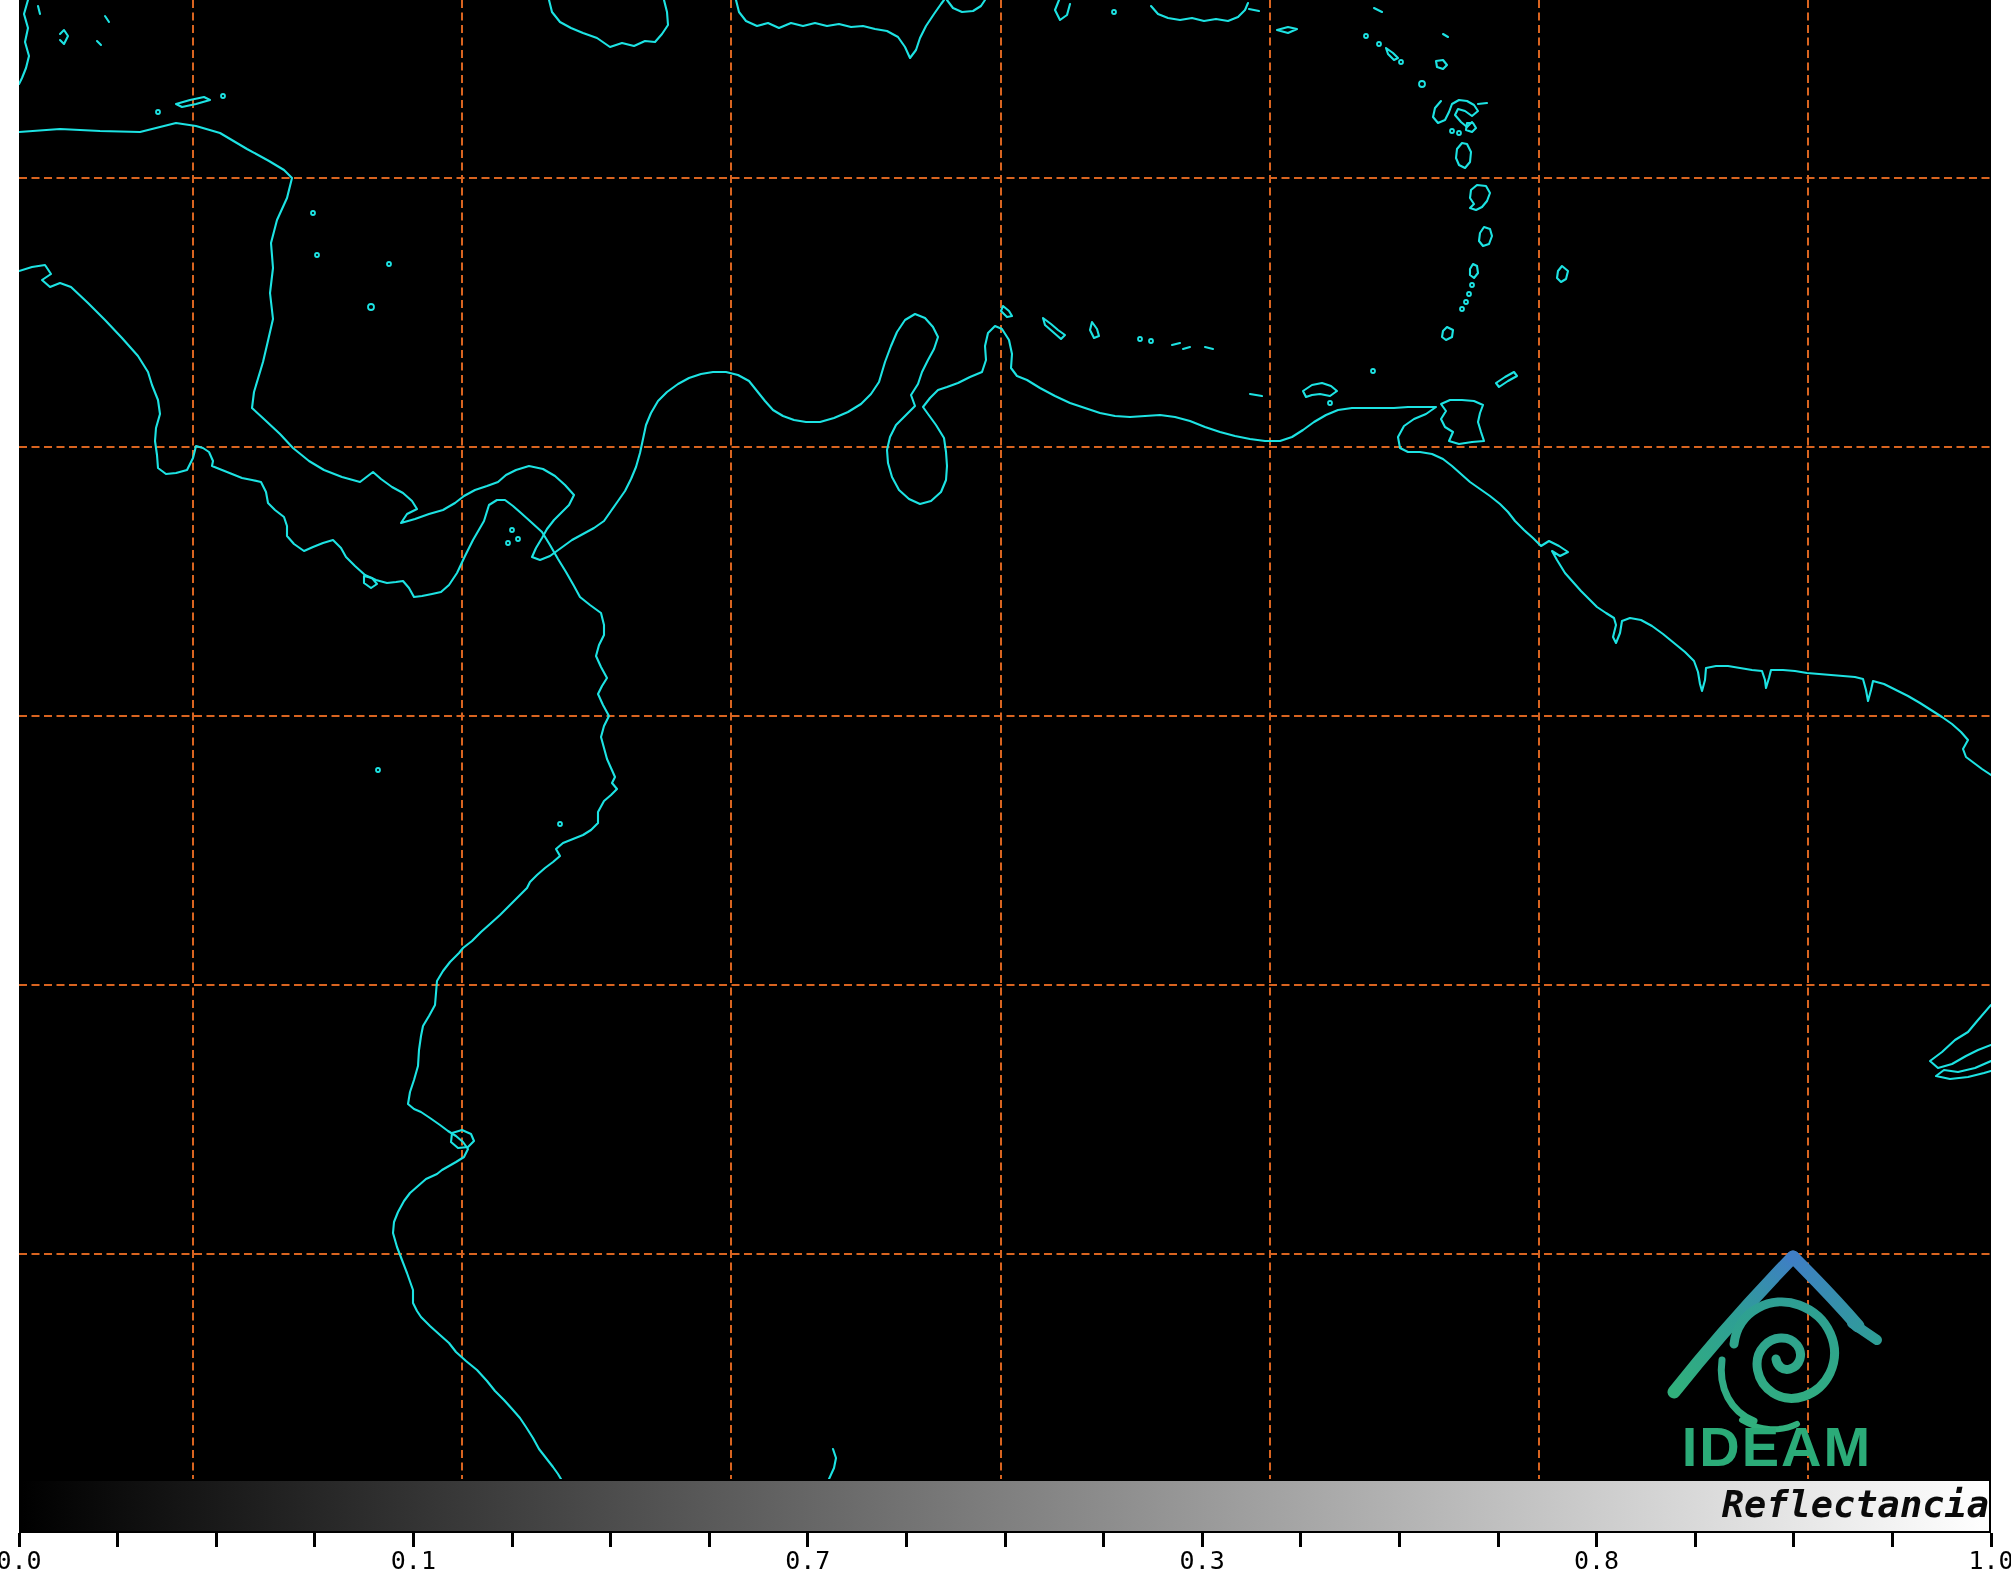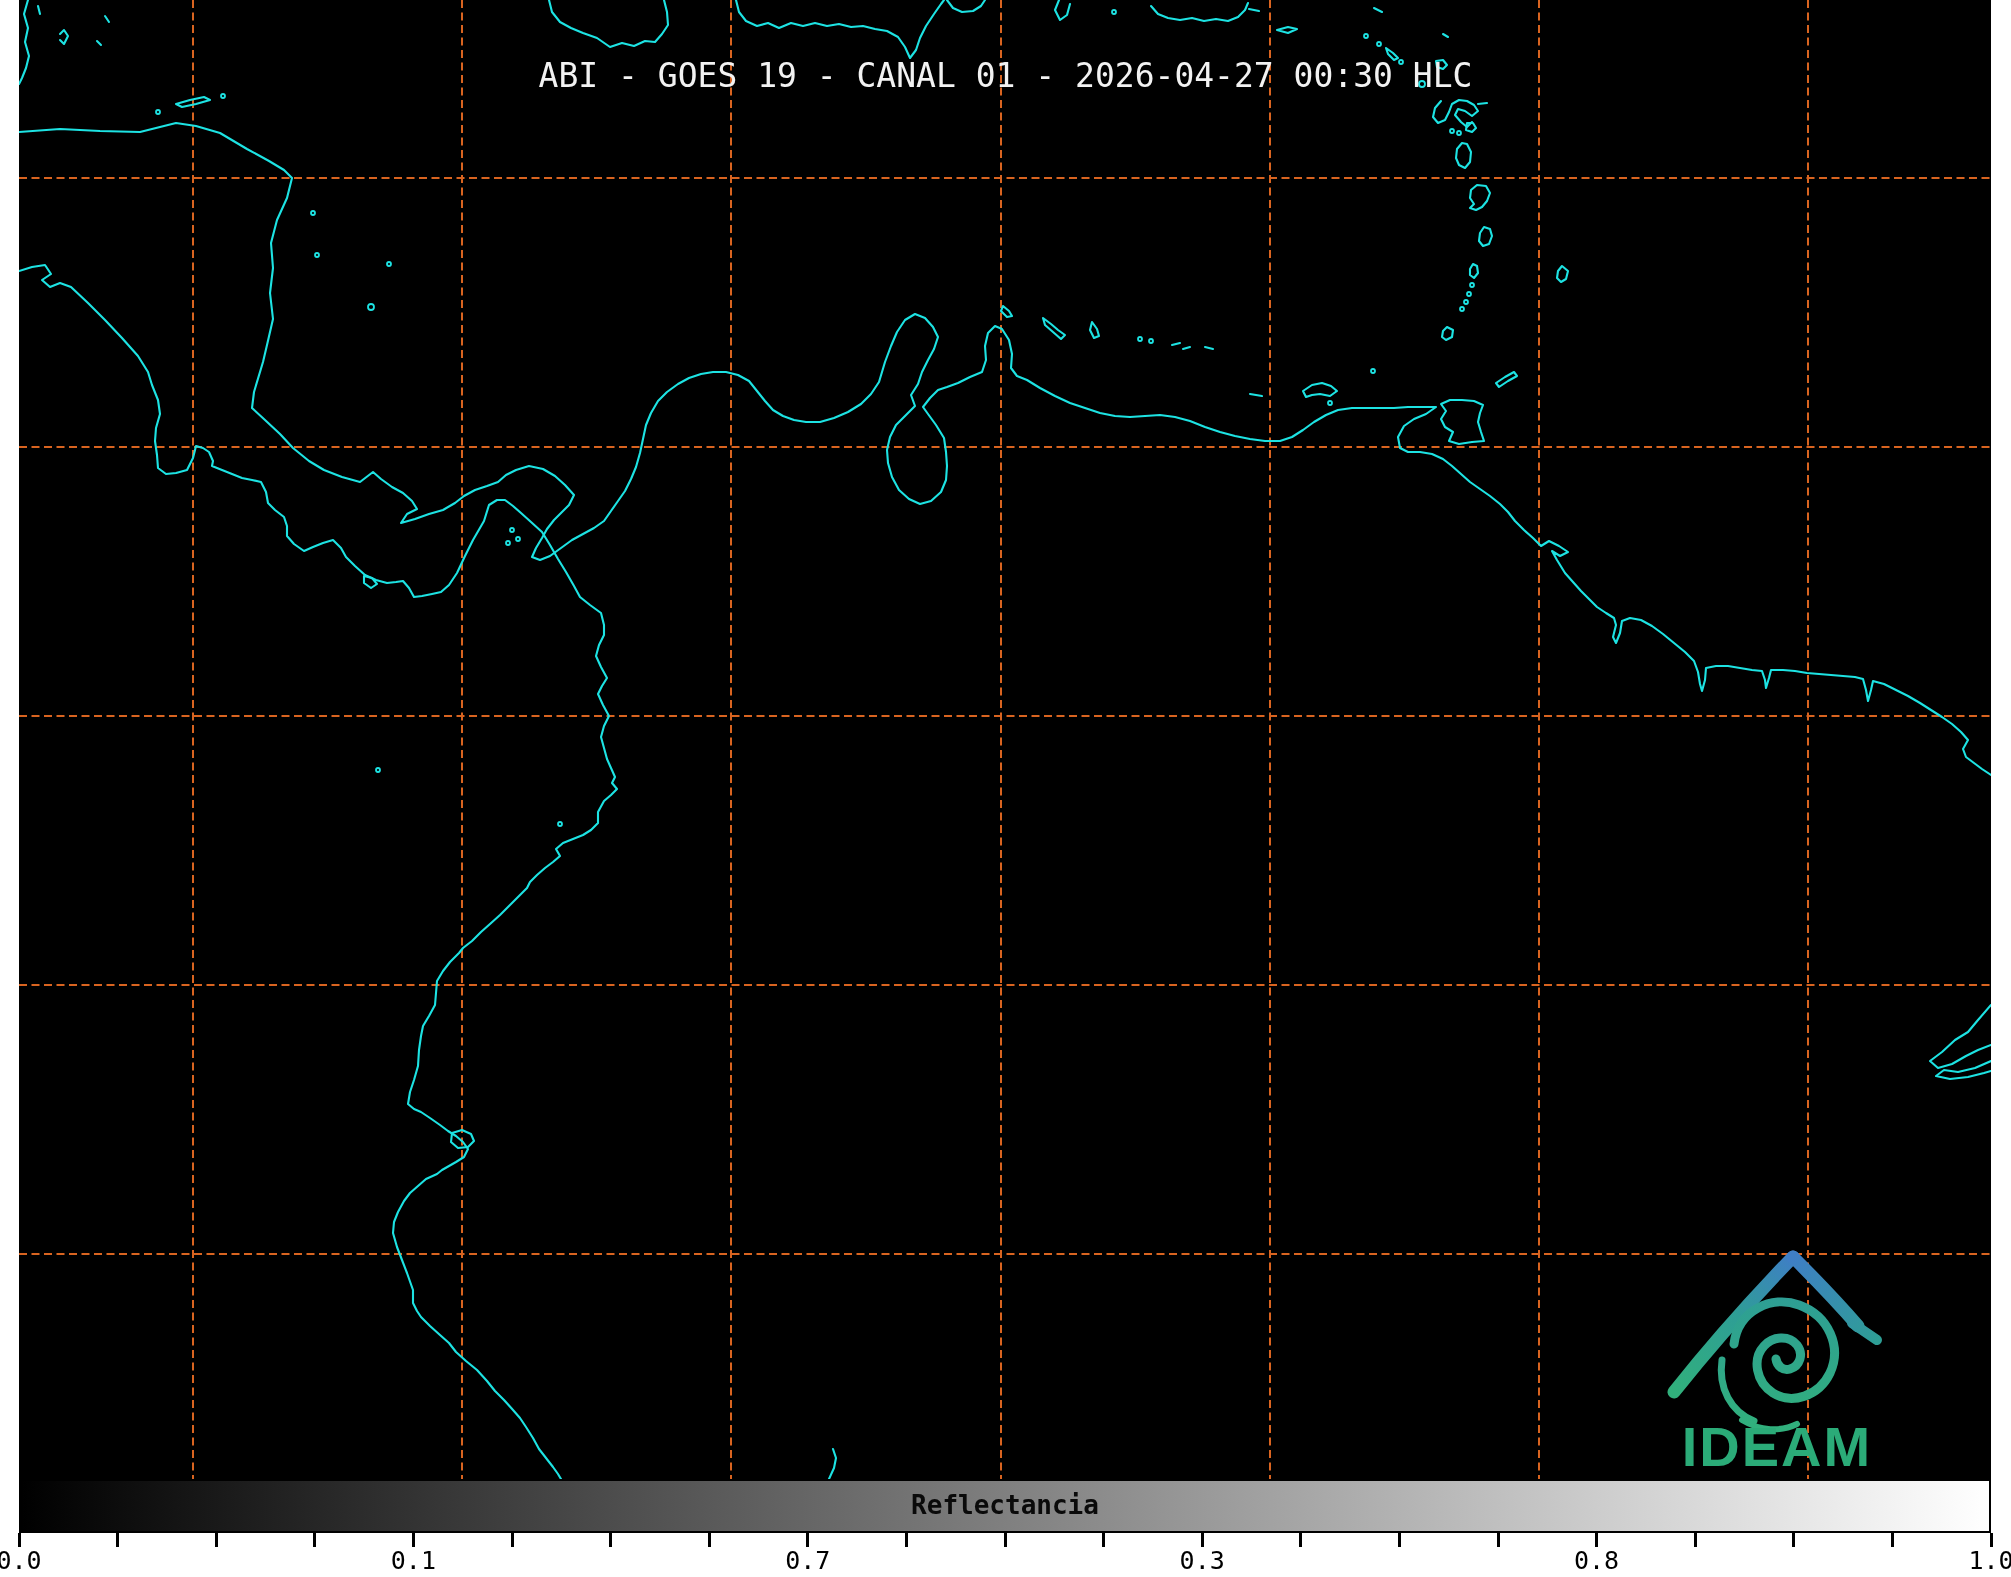--- a/index.html
+++ b/index.html
@@ -6,21 +6,21 @@
   body{width:2011px;height:1577px;background:#ffffff;position:relative;overflow:hidden;
        font-family:"DejaVu Sans Mono",monospace;}
   #map-wrap{position:absolute;left:0;top:0;width:2011px;height:1479px;}
   #map-svg{position:absolute;left:0;top:0;}
   #map-title{position:absolute;left:0;top:56px;width:2011px;text-align:center;
              font-size:33px;color:#f2f2f2;z-index:5;letter-spacing:0px;}
   #colorbar{position:absolute;left:19px;top:1479px;width:1968px;height:50px;
             background:linear-gradient(to right,#000000,#ffffff);
             border:2px solid #000;z-index:4;}
   #colorbar-label{position:absolute;left:0;top:50%;transform:translateY(-54%);
-            width:100%;text-align:center;font-weight:bold;font-size:26px;color:#0a0a0a;}
+            width:100%;text-align:right;font-weight:bold;font-size:37px;color:#0a0a0a;font-style:italic;}
   .cb-tick{position:absolute;top:1533px;width:3px;height:14px;background:#000;z-index:4;}
   .cb-lab{position:absolute;top:1546px;transform:translateX(-50%);font-size:25px;color:#000;}
 </style>
 </head>
 <body>
 
 <div id="map-wrap">
   <svg id="map-svg" width="2011" height="1479" viewBox="0 0 2011 1479">
     <defs>
       <clipPath id="mapClip">
@@ -127,21 +127,20 @@
           <path d="M1674,1392 Q1728,1324 1793,1257" fill="none" stroke="url(#gradRoofL)" stroke-width="13" stroke-linecap="round"></path>
           <path d="M1793,1257 Q1832,1296 1858,1326" fill="none" stroke="url(#gradRoofR)" stroke-width="13" stroke-linecap="round"></path>
           <path d="M1852,1323 L1877,1340" fill="none" stroke="url(#gradRoofR)" stroke-width="10" stroke-linecap="round"></path>
           <path d="M1734,1344 C1738,1310 1772,1295 1799,1305 C1829,1316 1842,1347 1830,1373 C1819,1396 1792,1405 1773,1393 C1756,1382 1752,1359 1764,1346 C1773,1336 1789,1335 1797,1345 C1804,1354 1800,1366 1790,1369 C1783,1371 1777,1366 1776,1359" fill="none" stroke="url(#gradSpiral)" stroke-width="9" stroke-linecap="round"></path>
           <path d="M1722,1360 C1718,1388 1731,1412 1754,1421" fill="none" stroke="url(#gradSpiral)" stroke-width="7" stroke-linecap="round"></path>
           <path d="M1742,1420 C1760,1431 1781,1432 1797,1424" fill="none" stroke="url(#gradSpiral)" stroke-width="6" stroke-linecap="round"></path>
         </g>
       <text id="logo-text" x="1777" y="1466" text-anchor="middle" style="font-family:&quot;Liberation Sans&quot;,sans-serif;font-weight:bold;font-size:56px;letter-spacing:2px;" fill="#2bab78">IDEAM</text>
     </g>
   </svg>
-  <div id="map-title">ABI - GOES 19 - CANAL 01 - 2026-04-27 00:30 HLC</div>
 </div>
 
 <div id="colorbar" style="background: linear-gradient(to right, rgb(0, 0, 0), rgb(255, 255, 255));">
   <div id="colorbar-label" style="color: rgb(10, 10, 10);">Reflectancia</div>
 </div>
 <div id="cb-ticks">
     <div class="cb-tick" style="left: 17.5px;"></div>
     <div class="cb-tick" style="left: 116.1px;"></div>
     <div class="cb-tick" style="left: 214.7px;"></div>
     <div class="cb-tick" style="left: 313.3px;"></div>

